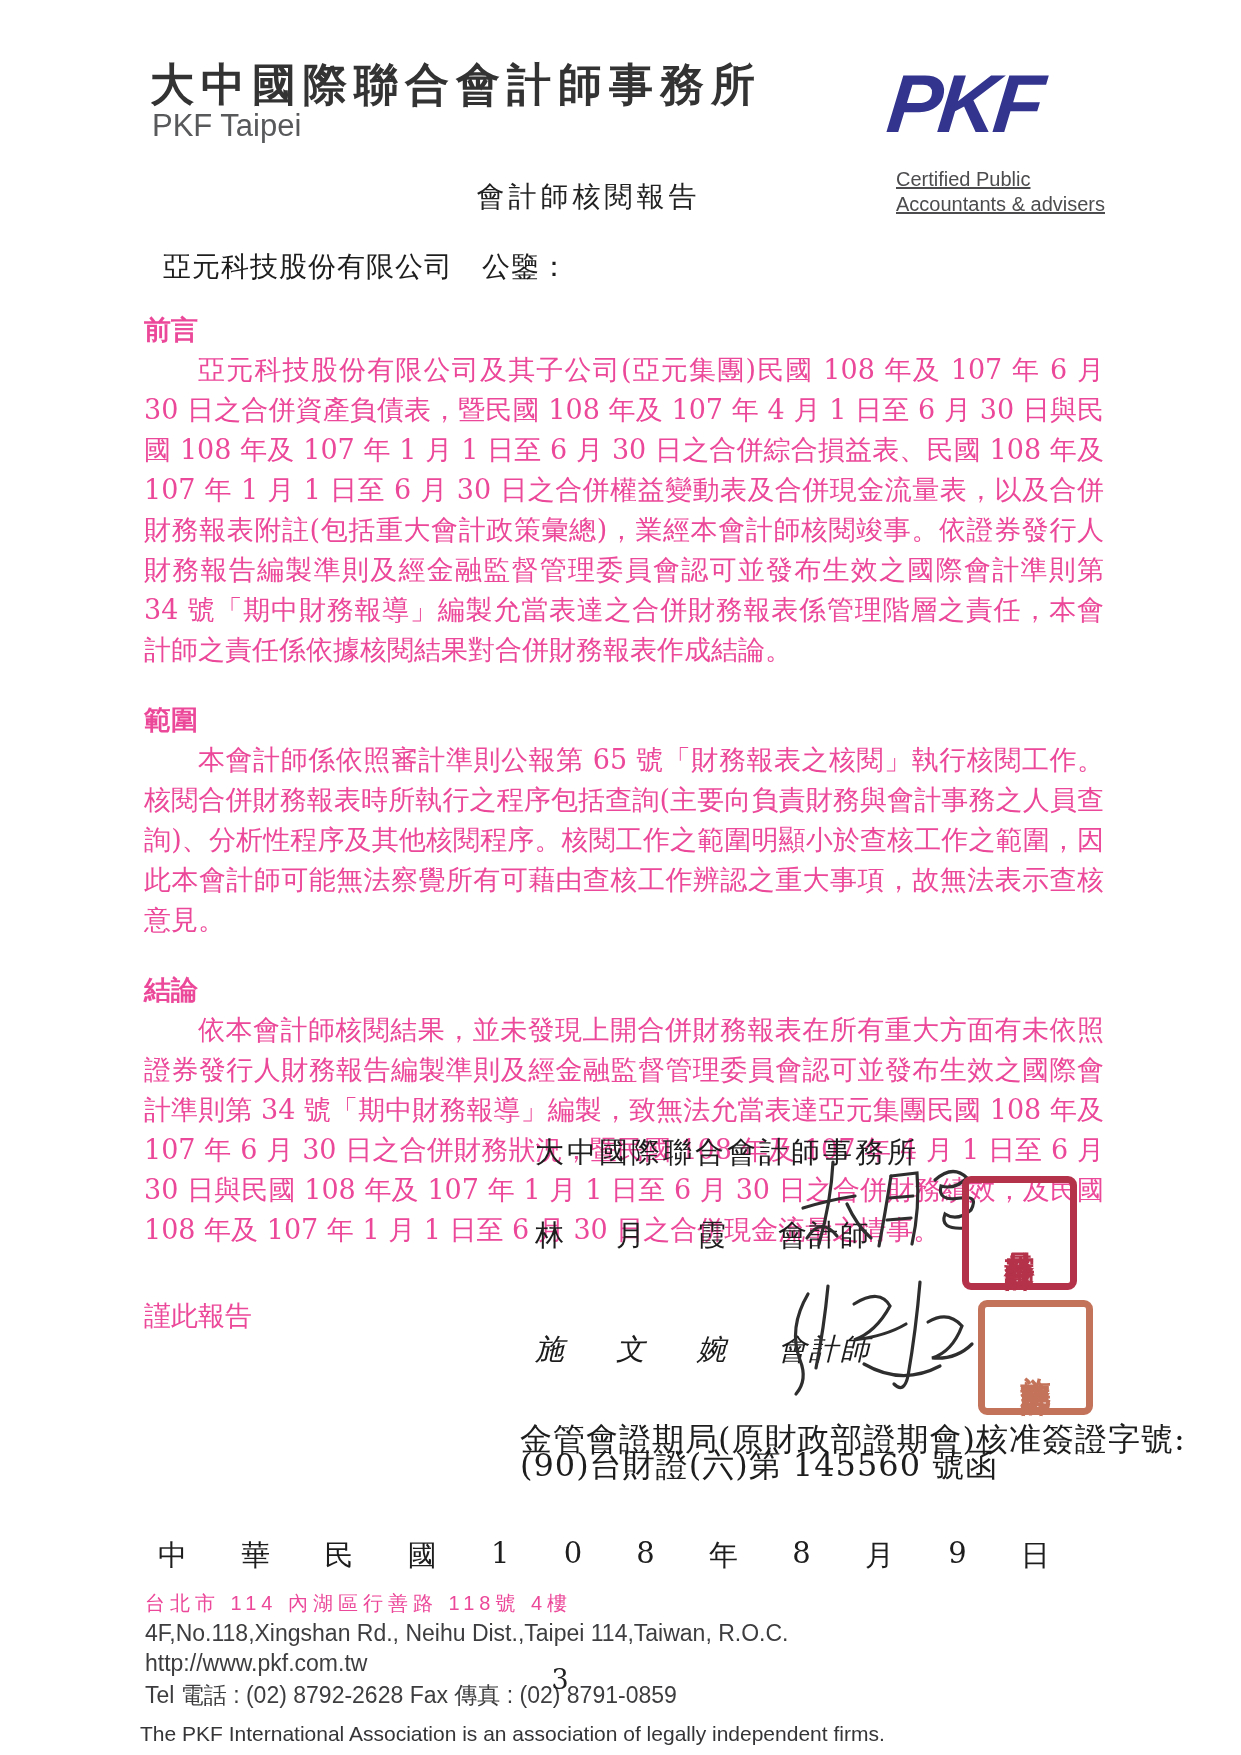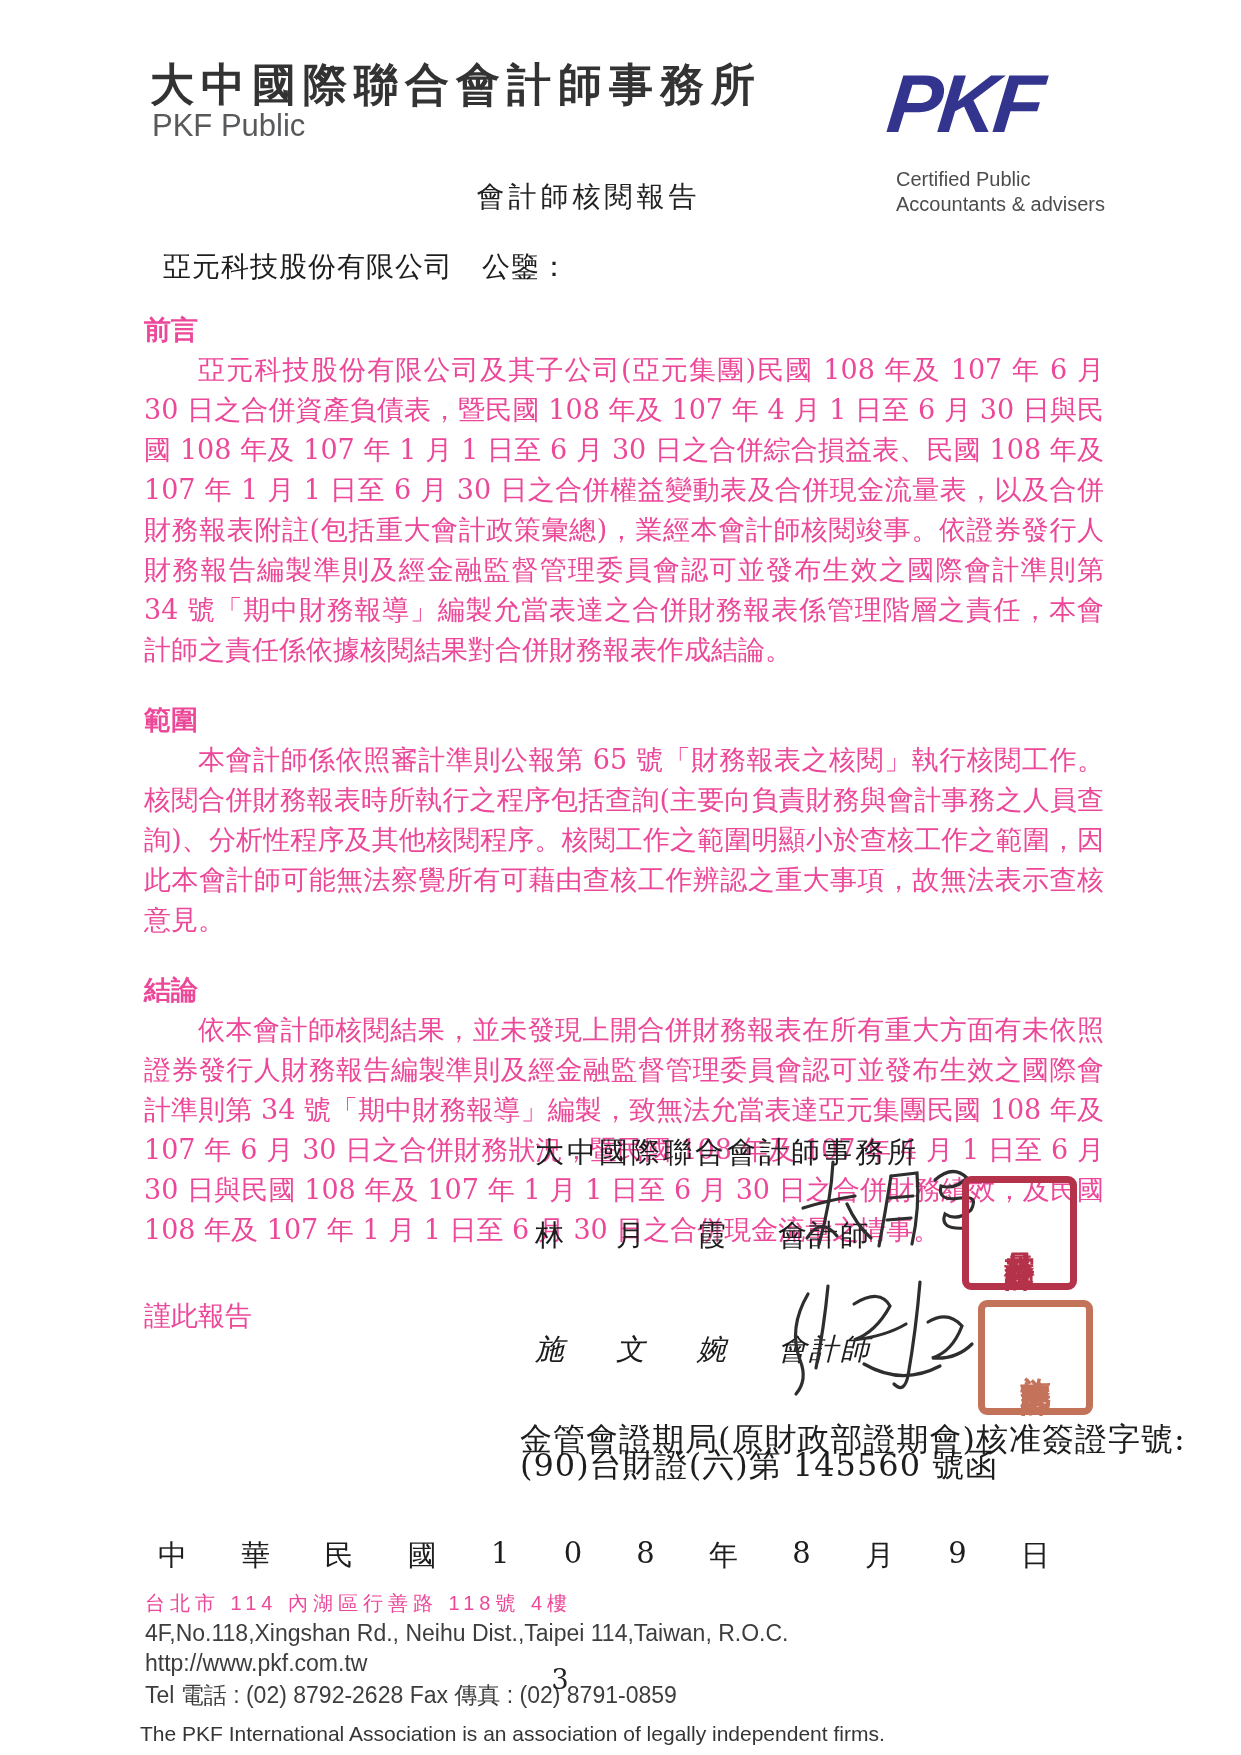--- a/index.html
+++ b/index.html
@@ -11,21 +11,21 @@
   
   .firm-zh{position:absolute;left:150px;top:56px;font-size:44px;font-weight:bold;
     letter-spacing:7px;color:#333;transform:scaleY(1.02);}
   .firm-en{position:absolute;left:152px;top:108px;font-size:31px;color:#58595b;
     font-family:"Liberation Sans", sans-serif;}
   .logo{position:absolute;left:888px;top:56px;width:170px;height:100px;}
   .logo-text{font-family:"Liberation Sans", sans-serif;font-size:82px;font-weight:900;
     font-style:italic;color:#32348e;letter-spacing:-4px;transform:skewX(-6deg);
     display:inline-block;line-height:95px;}
   .logo-tagline{position:absolute;left:896px;top:167px;width:230px;
-    font-family:"Liberation Sans", sans-serif;font-size:20px;line-height:25px;color:#4c4c4e;}
+    font-family:"Liberation Sans", sans-serif;font-size:20px;line-height:25px;color:#4c4c4e;text-decoration:underline;}
   
   .report-title{position:absolute;left:0;top:178px;width:1145px;text-align:center;
     font-size:28px;letter-spacing:4px;color:#222;padding-left:16px;}
   .addressee{position:absolute;left:163px;top:248px;font-size:28px;letter-spacing:1px;}
   
   .body{position:absolute;left:144px;top:310px;width:960px;font-size:27px;
     line-height:40px;text-align:justify;color:#ec4899;}
   .sec-head{font-weight:bold;font-size:27px;margin:0;}
   .body p{margin:0;text-indent:2em;}
   .gap{height:30px;}
@@ -64,21 +64,21 @@
   .page-num{position:absolute;left:540px;top:1664px;width:40px;text-align:center;
     font-size:27px;font-family:"DejaVu Serif", serif;color:#222;}
   .f-disc{position:absolute;left:140px;top:1722px;font-size:21px;color:#353537;}
 </style>
 </head>
 <body>
 
 <div class="page">
 
   <div class="firm-zh">大中國際聯合會計師事務所</div>
-  <div class="firm-en">PKF Public</div>
+  <div class="firm-en">PKF Taipei</div>
 
   <div class="logo">
     <span class="logo-text">PKF</span>
   </div>
   <div class="logo-tagline">
     <div>Certified Public</div>
     <div>Accountants &amp; advisers</div>
   </div>
 
   <div class="report-title">會計師核閱報告</div>

